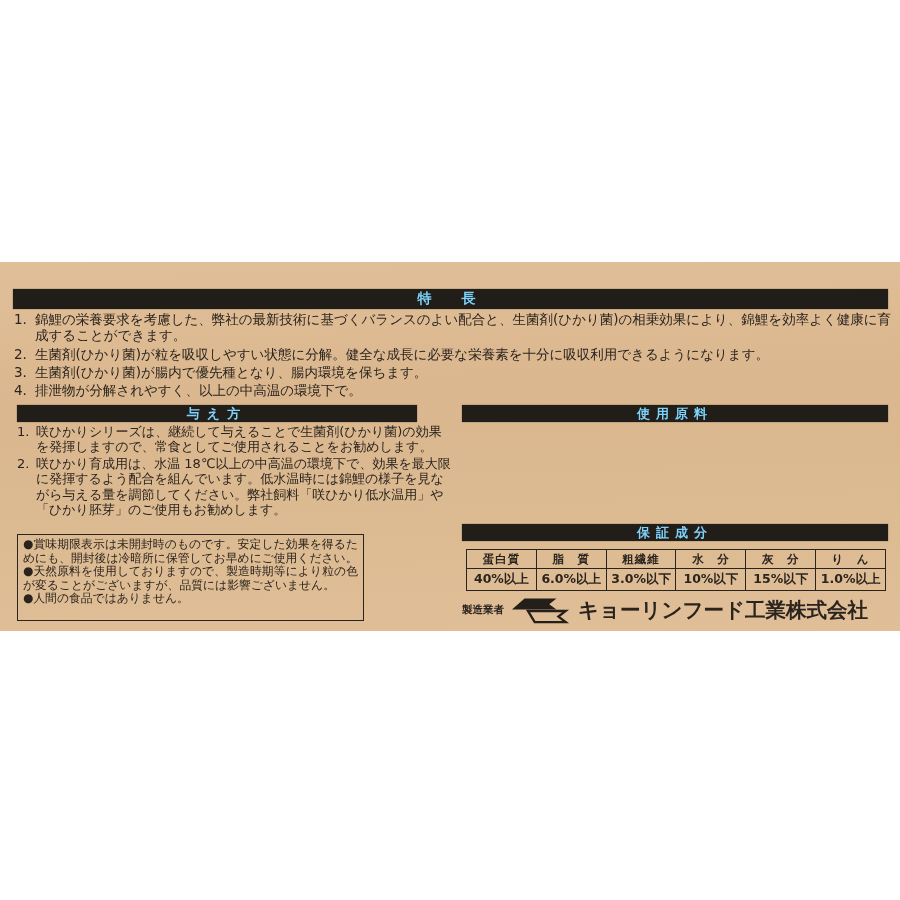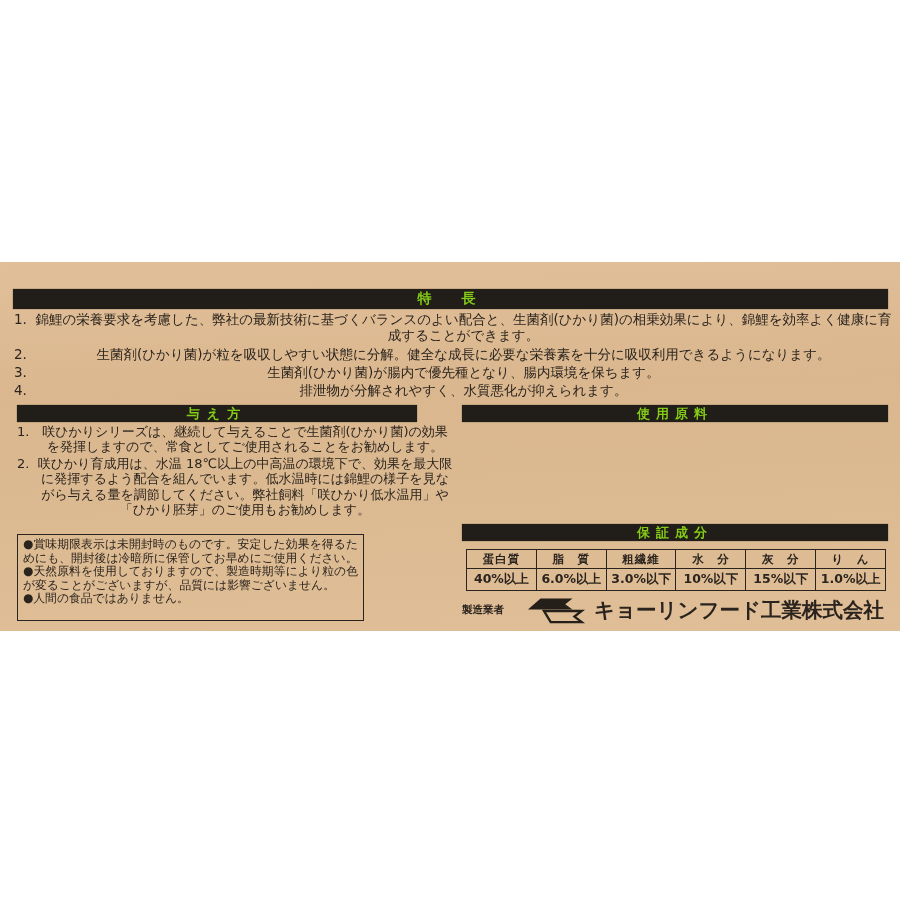--- a/index.html
+++ b/index.html
@@ -17,35 +17,35 @@
   .label {
     position: absolute; left: 0; top: 262px;
     width: 900px; height: 369px;
     background: linear-gradient(178deg, #e1bf99 0%, #dab78e 35%, #dcba92 70%, #e0be97 100%);
     color: #2b241e;
   }
   
   .bar {
     position: absolute;
     background: #211d18;
-    color: #84cc16;
+    color: #7dd3fc;
     display: flex; align-items: center; justify-content: center;
     font-weight: bold;
     box-shadow: 0 0 1px rgba(0,0,0,.6);
   }
   .bar span { letter-spacing: inherit; }
   .bar-main  { left: 13px;  top: 27px;  width: 875px; height: 20px; font-size: 14px; letter-spacing: 8px; }
   .bar-feed  { left: 17px;  top: 143px; width: 400px; height: 17px; font-size: 13px; letter-spacing: 7px; }
   .bar-ingr  { left: 462px; top: 143px; width: 426px; height: 17px; font-size: 13px; letter-spacing: 6px; }
   .bar-anal  { left: 462px; top: 262px; width: 426px; height: 17px; font-size: 13px; letter-spacing: 6px; }
 
   ol.plain { list-style: none; margin: 0; padding: 0; position: absolute; }
   .item { display: flex; align-items: flex-start; }
   .item .n { flex: none; width: 21px; }
-  .item .t { flex: 1; text-align: center; }
+  .item .t { flex: 1; }
 
   .features-list { left: 14px; top: 49px; width: 878px; font-size: 13.5px; line-height: 16.3px; }
   .features-list .item { margin-bottom: 2px; }
 
   .feeding-list { left: 17px; top: 162px; width: 437px; font-size: 13px; line-height: 15.4px; }
   .feeding-list .item { margin-bottom: 1px; }
   .feeding-list .item .n { width: 19px; }
 
   .notes-box {
     position: absolute; left: 17px; top: 272px; width: 347px; height: 87px;
@@ -72,21 +72,21 @@
     text-align: center; padding: 0;
     font-weight: bold; white-space: nowrap; overflow: hidden;
   }
   table.analysis th { height: 18px; font-size: 11.5px; letter-spacing: 1px; text-align: center; }
   table.analysis td { height: 21px; font-size: 12.5px; }
 
   .manufacturer {
     position: absolute; left: 462px; top: 333px; width: 432px; height: 30px;
     display: flex; align-items: center;
   }
-  .mfg-label { font-size: 10.5px; font-weight: bold; margin-right: 23px; white-space: nowrap; }
+  .mfg-label { font-size: 10.5px; font-weight: bold; margin-right: 7px; white-space: nowrap; }
   .logo { flex: none; margin-right: 7px; display: flex; align-items: center; }
   .company { font-size: 20.5px; font-weight: bold; white-space: nowrap; letter-spacing: 0px; }
 </style>
 </head>
 <body>
 
 <div class="stage">
   <div class="label">
 
     <div class="bar bar-main">
@@ -101,21 +101,21 @@
       <li class="item">
         <span class="n">2.</span>
         <span class="t">生菌剤(ひかり菌)が粒を吸収しやすい状態に分解。健全な成長に必要な栄養素を十分に吸収利用できるようになります。</span>
       </li>
       <li class="item">
         <span class="n">3.</span>
         <span class="t">生菌剤(ひかり菌)が腸内で優先種となり、腸内環境を保ちます。</span>
       </li>
       <li class="item">
         <span class="n">4.</span>
-        <span class="t">排泄物が分解されやすく、水質悪化が抑えられます。</span>
+        <span class="t">排泄物が分解されやすく、以上の中高温の環境下で。</span>
       </li>
     </ol>
 
     <div class="bar bar-feed">
       <span>与え方</span>
     </div>
 
     <ol class="plain feeding-list">
       <li class="item">
         <span class="n">1.</span>

